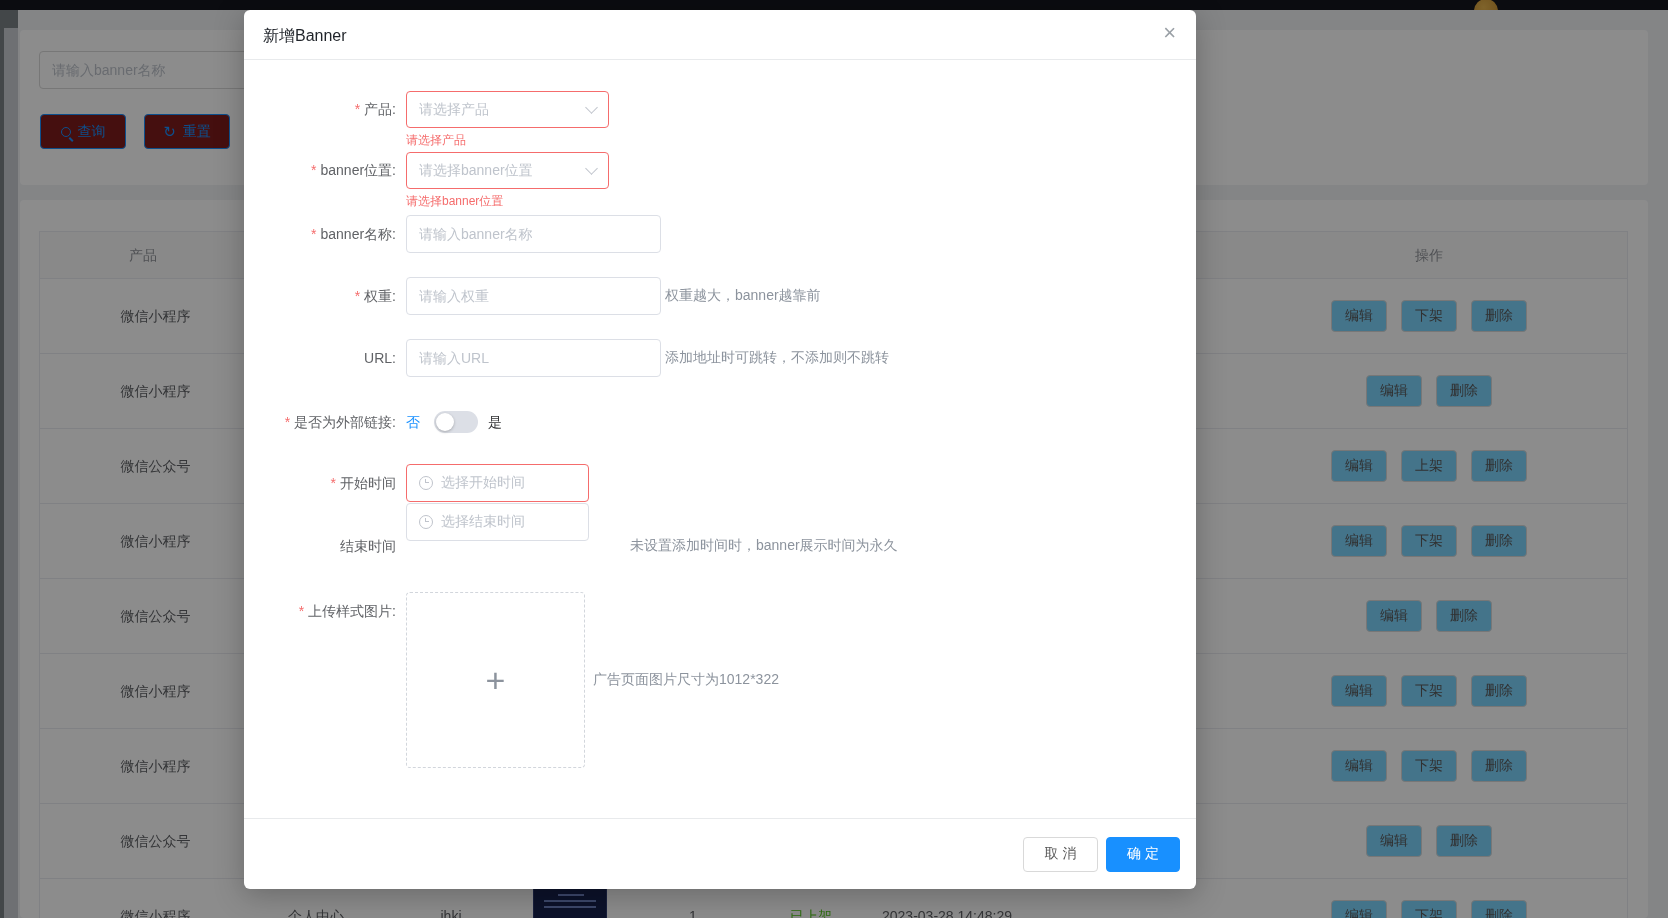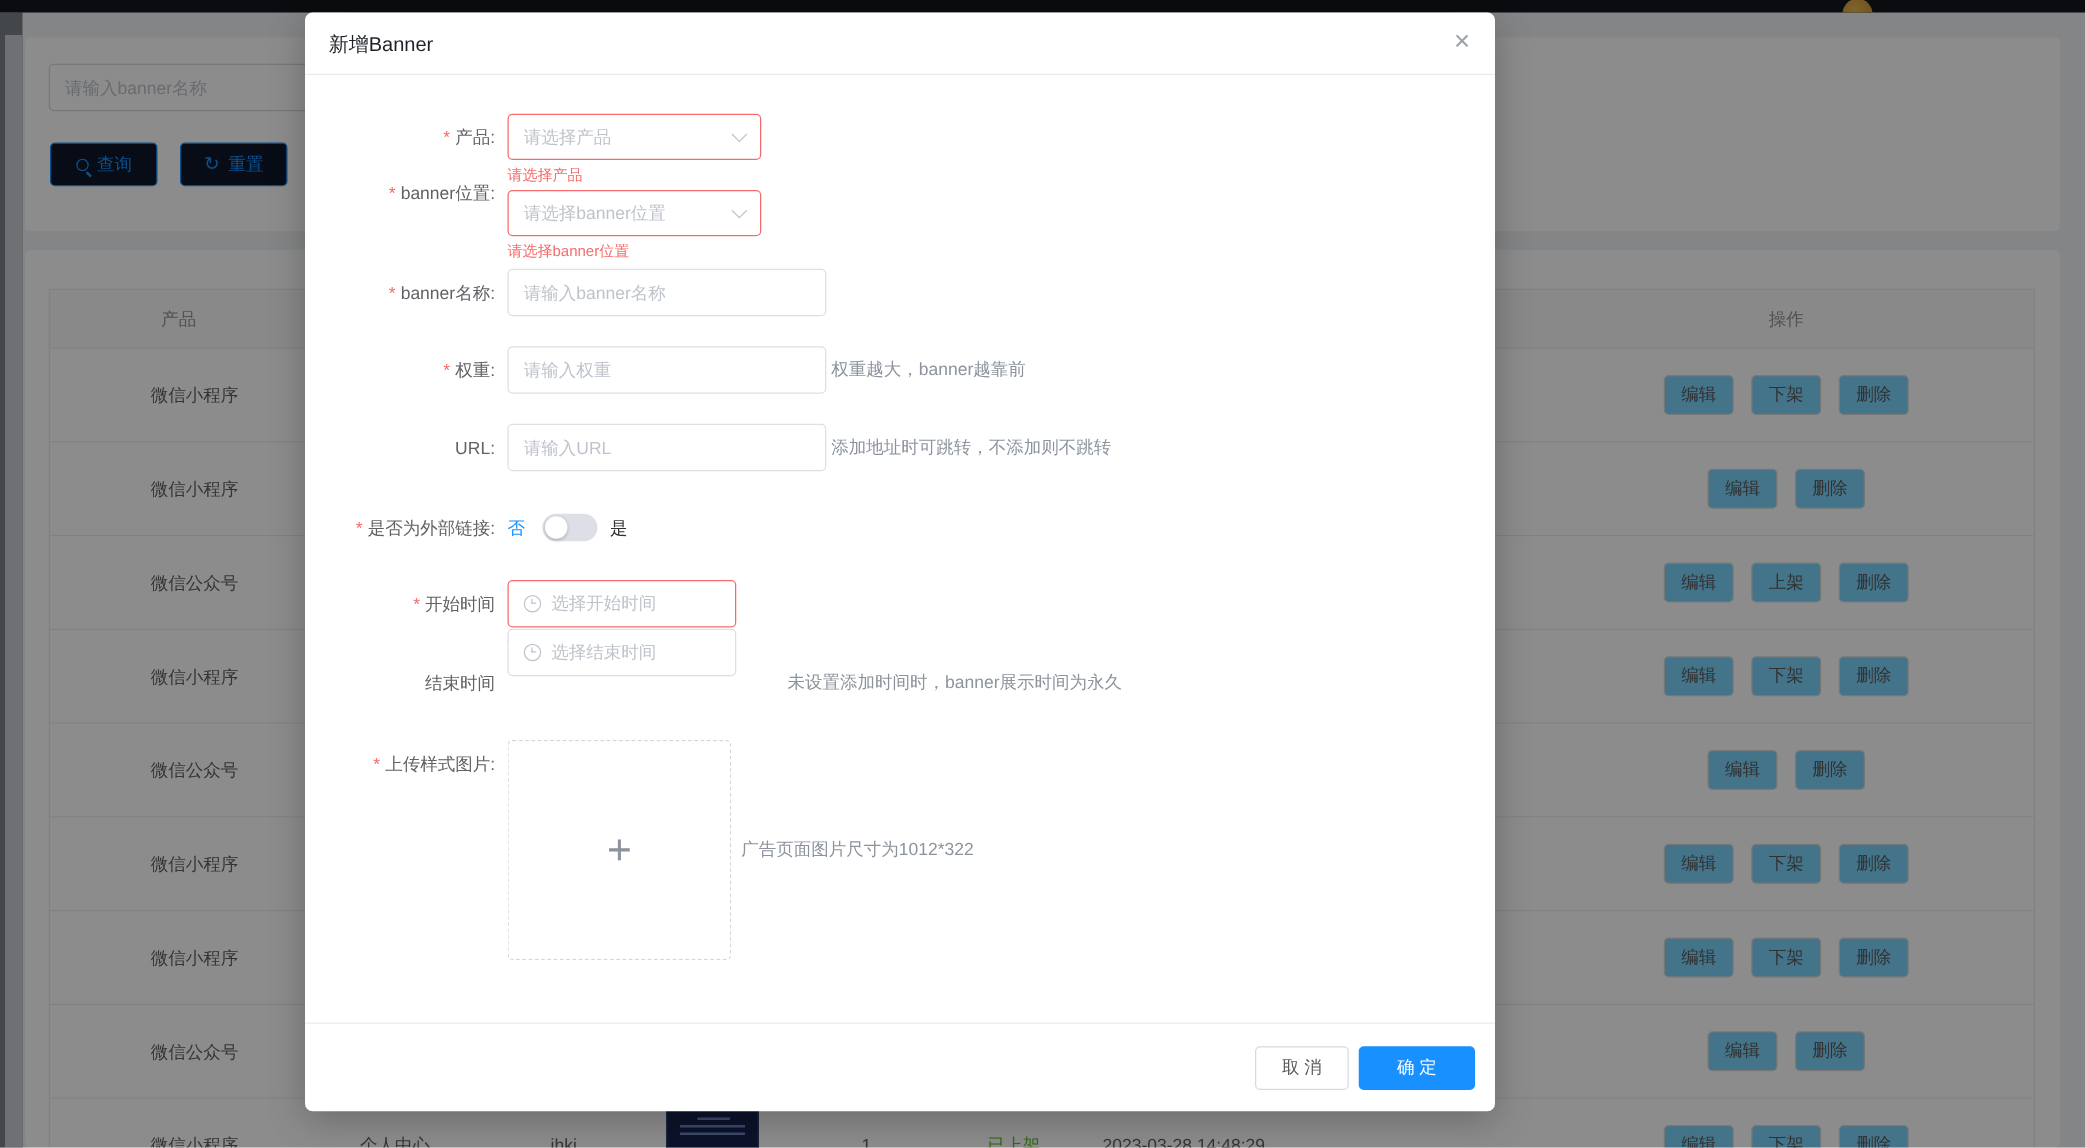--- a/index.html
+++ b/index.html
@@ -15,21 +15,21 @@
   .left-scroll-thumb { position:absolute; left:4px; top:18px; width:14px; height:890px; background:#c9cdd1; }
 
   .card { position:absolute; background:#fff; border-radius:4px; }
   .filter-card { left:20px; top:30px; width:1628px; height:155px; }
   .table-card  { left:20px; top:200px; width:1628px; height:718px; overflow:hidden; }
 
   .search-input { position:absolute; left:19px; top:21px; width:232px; height:38px; border:1px solid #d9d9d9;
     border-radius:4px; padding:0 12px; font-size:14px; color:#303133; outline:none;
     font-family:"Liberation Sans","DejaVu Sans",sans-serif; }
   .search-input::placeholder { color:#bfc4cc; }
-  .btn-outline { position:absolute; top:84px; height:35px; background:#0f172a; border:1px solid #1890ff;
+  .btn-outline { position:absolute; top:84px; height:35px; background:#7f1d1d; border:1px solid #1890ff;
     color:#1890ff; border-radius:4px; font-size:14px; cursor:pointer; display:flex; align-items:center;
     justify-content:center; gap:7px; font-family:inherit; }
   .query-btn { left:20px; width:86px; }
   .reset-btn { left:124px; width:86px; }
   .i-search { width:10px; height:10px; border:1.6px solid #1890ff; border-radius:50%; position:relative; display:inline-block; }
   .i-search::after { content:""; position:absolute; left:8px; top:9px; width:5px; height:1.6px; background:#1890ff;
     transform:rotate(45deg); transform-origin:0 0; }
   .i-refresh { font-size:15px; line-height:1; color:#1890ff; }
 
   .range-group { position:absolute; left:1220px; top:20px; width:340px; height:42px; border:1px solid #d9d9d9;
@@ -91,21 +91,21 @@
   .sw::after { content:""; position:absolute; left:2px; top:2px; width:18px; height:18px; border-radius:50%;
     background:#fff; box-shadow:0 1px 3px rgba(0,0,0,0.25); }
   .upload-box { position:absolute; left:162px; border:1px dashed #d2d6dc; border-radius:4px; background:#fff;
     display:flex; align-items:center; justify-content:center; cursor:pointer; }
   .upload-plus { font-size:34px; font-weight:200; color:#8c939d; }
 
   .modal-footer { position:absolute; left:0; top:808px; width:100%; height:71px; border-top:1px solid #e8eaec;
     display:flex; align-items:center; justify-content:flex-end; gap:8px; padding-right:16px; }
   .btn-cancel { width:75px; height:35px; background:#fff; border:1px solid #d9d9d9; border-radius:4px;
     font-size:14px; color:#595959; cursor:pointer; font-family:inherit;text-align:center; }
-  .btn-ok { width:93px; height:35px; background:#1890ff; border:1px solid #1890ff; border-radius:4px;
+  .btn-ok { width:74px; height:35px; background:#1890ff; border:1px solid #1890ff; border-radius:4px;
     font-size:14px; color:#fff; cursor:pointer; font-family:inherit; }
 </style>
 </head>
 <body>
 
 <div class="page">
   <div class="topbar">
     <div class="avatar"></div>
   </div>
   <div class="left-scroll">
@@ -222,21 +222,21 @@
     <span class="modal-title">新增Banner</span>
     <span class="modal-close">×</span>
   </div>
   <div id="modal-form">
       <div class="f-label" style="top: 81px; line-height: 37px;"><span class="req">*</span><span>产品:</span></div>
       <div class="f-box err-border" style="top: 81px; width: 203px; height: 37px;">
         <span class="ph">请选择产品</span>
         <span class="f-chev"></span>
       </div>
       <div class="f-err" style="top: 122px;">请选择产品</div>
-      <div class="f-label" style="top: 126px; line-height: 37px;"><span class="req">*</span><span>banner位置:</span></div>
+      <div class="f-label" style="top: 142px; line-height: 37px;"><span class="req">*</span><span>banner位置:</span></div>
       <div class="f-box err-border" style="top: 142px; width: 203px; height: 37px;">
         <span class="ph">请选择banner位置</span>
         <span class="f-chev"></span>
       </div>
       <div class="f-err" style="top: 183px;">请选择banner位置</div>
       <div class="f-label" style="top: 205px; line-height: 38px;"><span class="req">*</span><span>banner名称:</span></div>
       <input class="f-input" placeholder="请输入banner名称" style="top: 205px; width: 255px; height: 38px;">
       <div class="f-label" style="top: 267px; line-height: 38px;"><span class="req">*</span><span>权重:</span></div>
       <input class="f-input" placeholder="请输入权重" style="top: 267px; width: 255px; height: 38px;">
       <div class="f-hint" style="left: 421px; top: 286px;">权重越大，banner越靠前</div>

